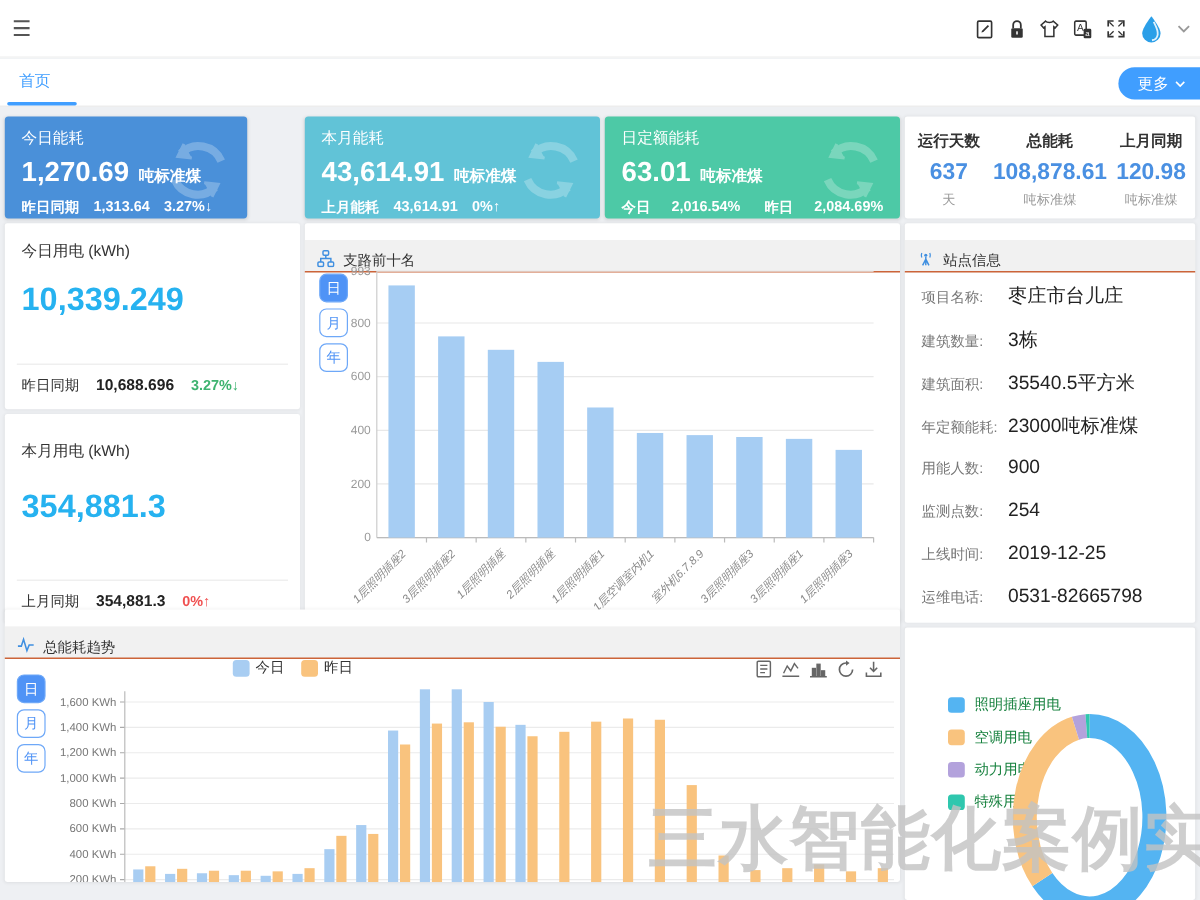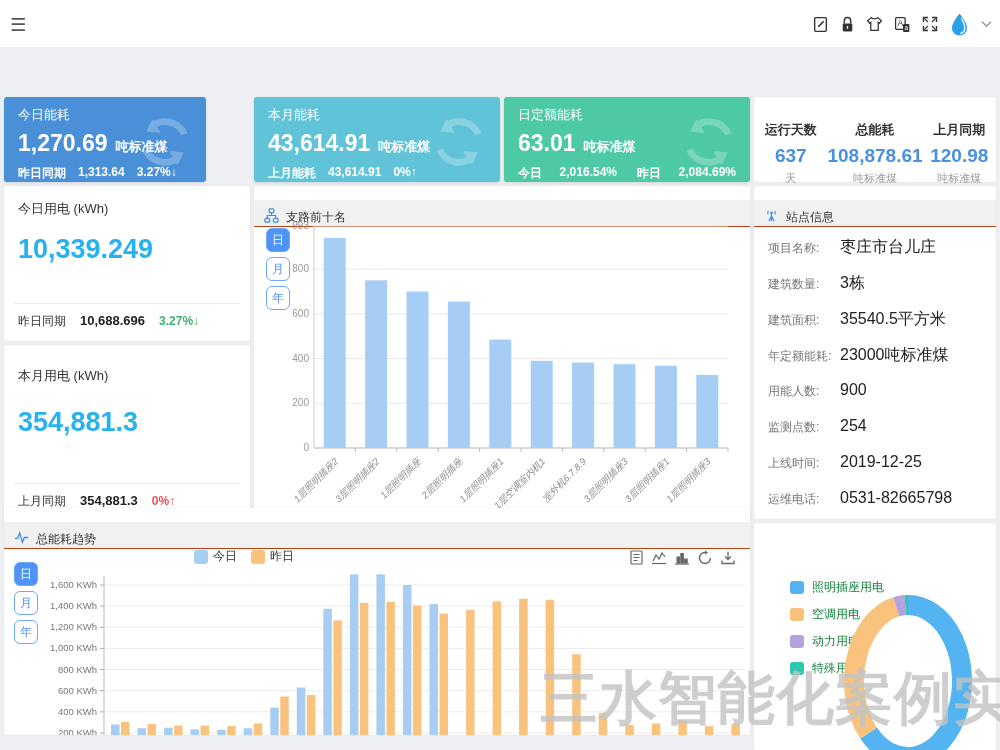--- a/index.html
+++ b/index.html
@@ -30,21 +30,21 @@
   .stat-card { position:absolute; top:97px; height:85px; border-radius:3px; color:#fff;
     padding:9px 14px; overflow:hidden; box-shadow:0 1px 3px rgba(0,0,0,.12); }
   .stat-card .title { font-size:13px; }
   .stat-card .val-row { margin-top:6px; display:flex; align-items:baseline; gap:8px; }
   .stat-card .val { font-size:23px; font-weight:bold; }
   .stat-card .unit { font-size:13px; font-weight:bold; }
   .stat-card .sub { margin-top:8px; font-size:12px; display:flex; gap:12px; font-weight:bold; }
   .recycle { position:absolute; right:10px; top:14px; opacity:.25; }
   
   .summary { left:754px; top:97px; width:242px; height:85px; display:flex; }
-  .sum-col { flex:1; text-align:center; padding-top:24px; }
+  .sum-col { flex:1; text-align:center; padding-top:12px; }
   .sum-col .lab { font-size:13px; color:#333; font-weight:bold; }
   .sum-col .val { margin-top:6px; font-size:19px; font-weight:bold; color:#4a90e2; }
   .sum-col .unit { margin-top:4px; font-size:11px; color:#999; }
   
   .usage .title { position:absolute; left:14px; top:14px; font-size:13px; color:#333; }
   .usage .big { position:absolute; left:14px; font-size:27px; font-weight:bold; color:#26b2f0; }
   .usage .div { position:absolute; left:10px; right:10px; height:1px; background:#ececec; }
   .usage .cmp { position:absolute; left:14px; display:flex; gap:14px; font-size:12px; align-items:baseline; }
   .usage .cmp b { color:#222; font-size:13px; }
   .delta-down { color:#3eb370; font-weight:bold; }
@@ -123,20 +123,30 @@
           </svg>
       </span>
       <span>
         <svg width="11" height="8" viewBox="0 0 10 7" fill="none" stroke="#999" stroke-width="1.4">
             <polyline points="1,1.5 5,5.5 9,1.5"></polyline>
           </svg>
       </span>
     </div>
   </div>
 
+  <div class="abs tabbar">
+    <div class="abs tab-home">首页</div>
+    <div class="abs tab-underline"></div>
+    <button class="abs more-btn">
+      <span>更多</span>
+      <svg width="9" height="6" viewBox="0 0 10 7" fill="none" stroke="#fff" stroke-width="1.6">
+          <polyline points="1,1.5 5,5.5 9,1.5"></polyline>
+        </svg>
+    </button>
+  </div>
 
   <div class="stat-card" style="left:4px; width:202px; background:#4a90d9;">
     <div class="title">今日能耗</div>
     <div class="val-row">
         <span class="val">1,270.69</span>
         <span class="unit">吨标准煤</span>
       </div>
     <div class="sub">
         <span>昨日同期</span>
         <span>1,313.64</span>

